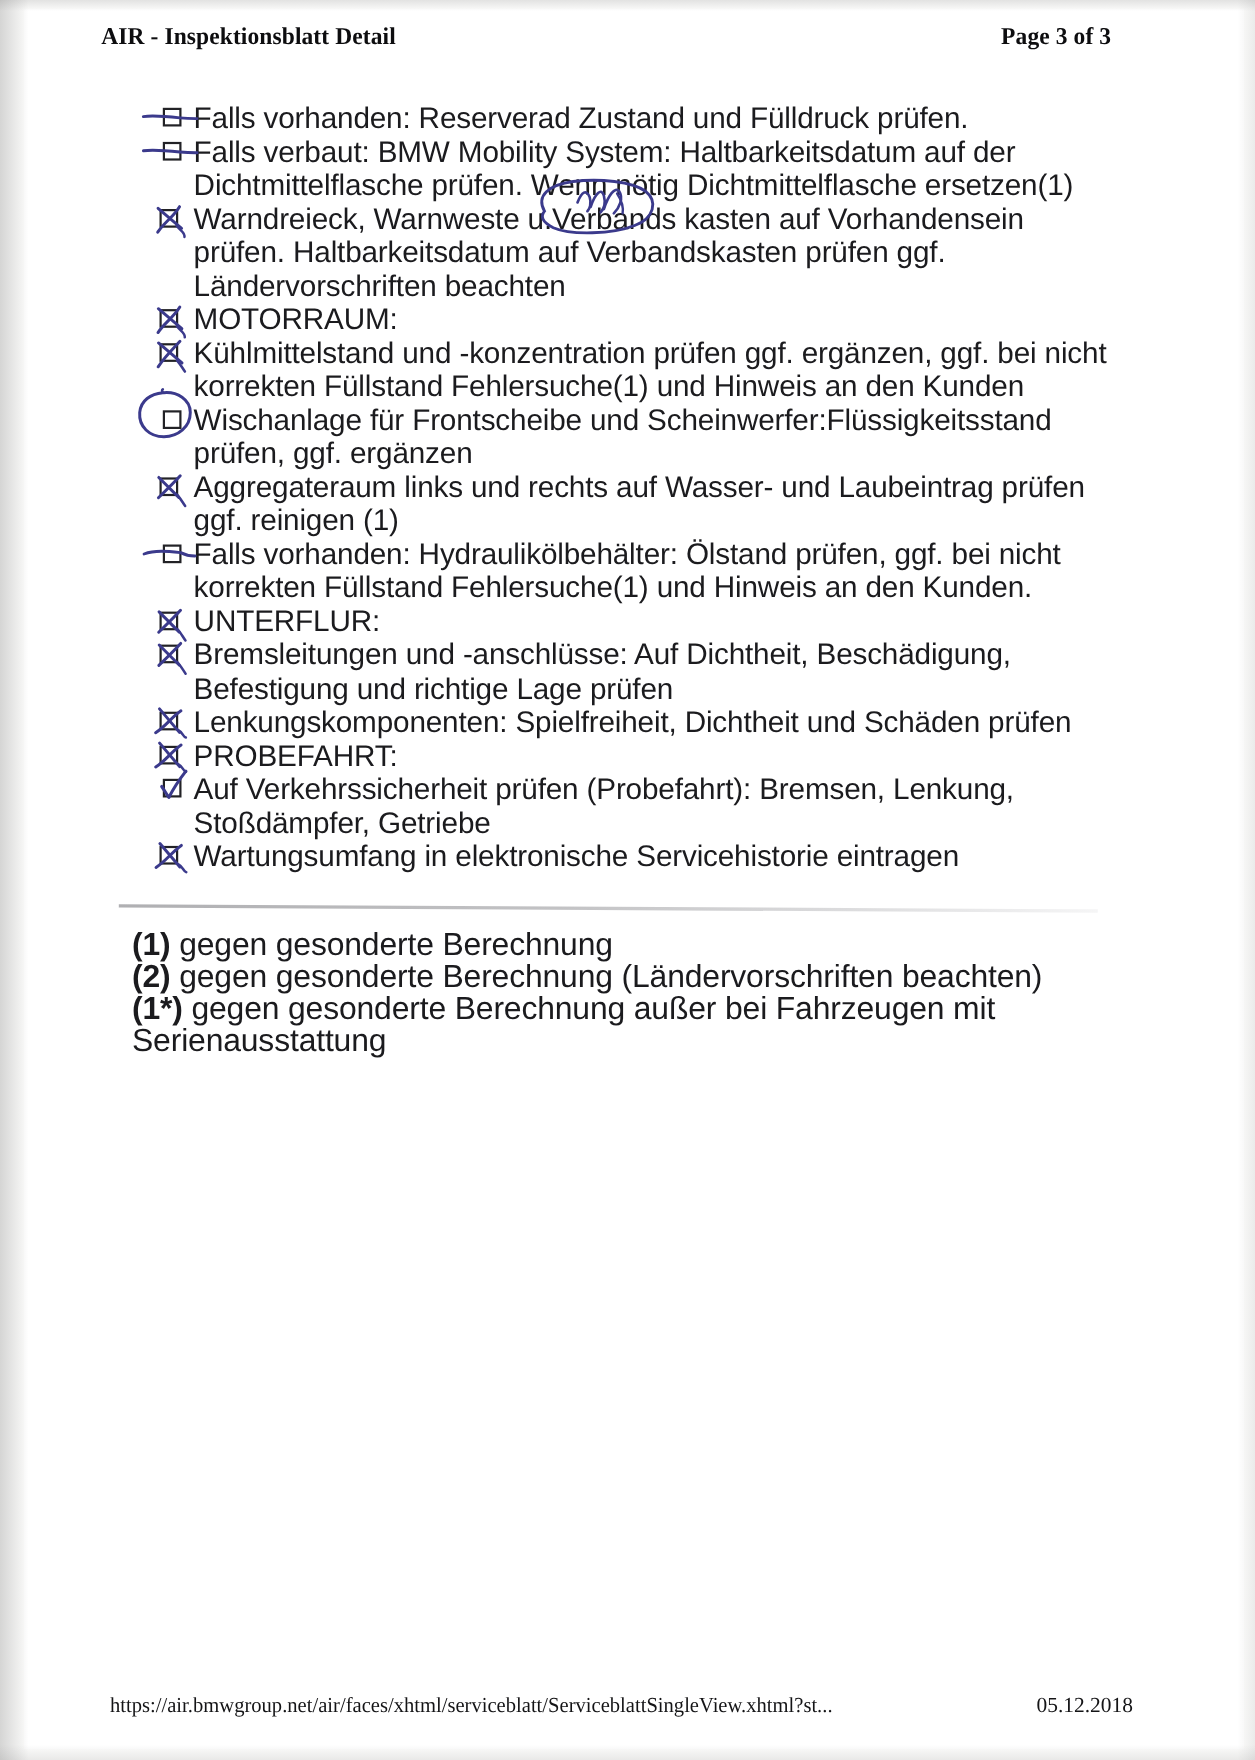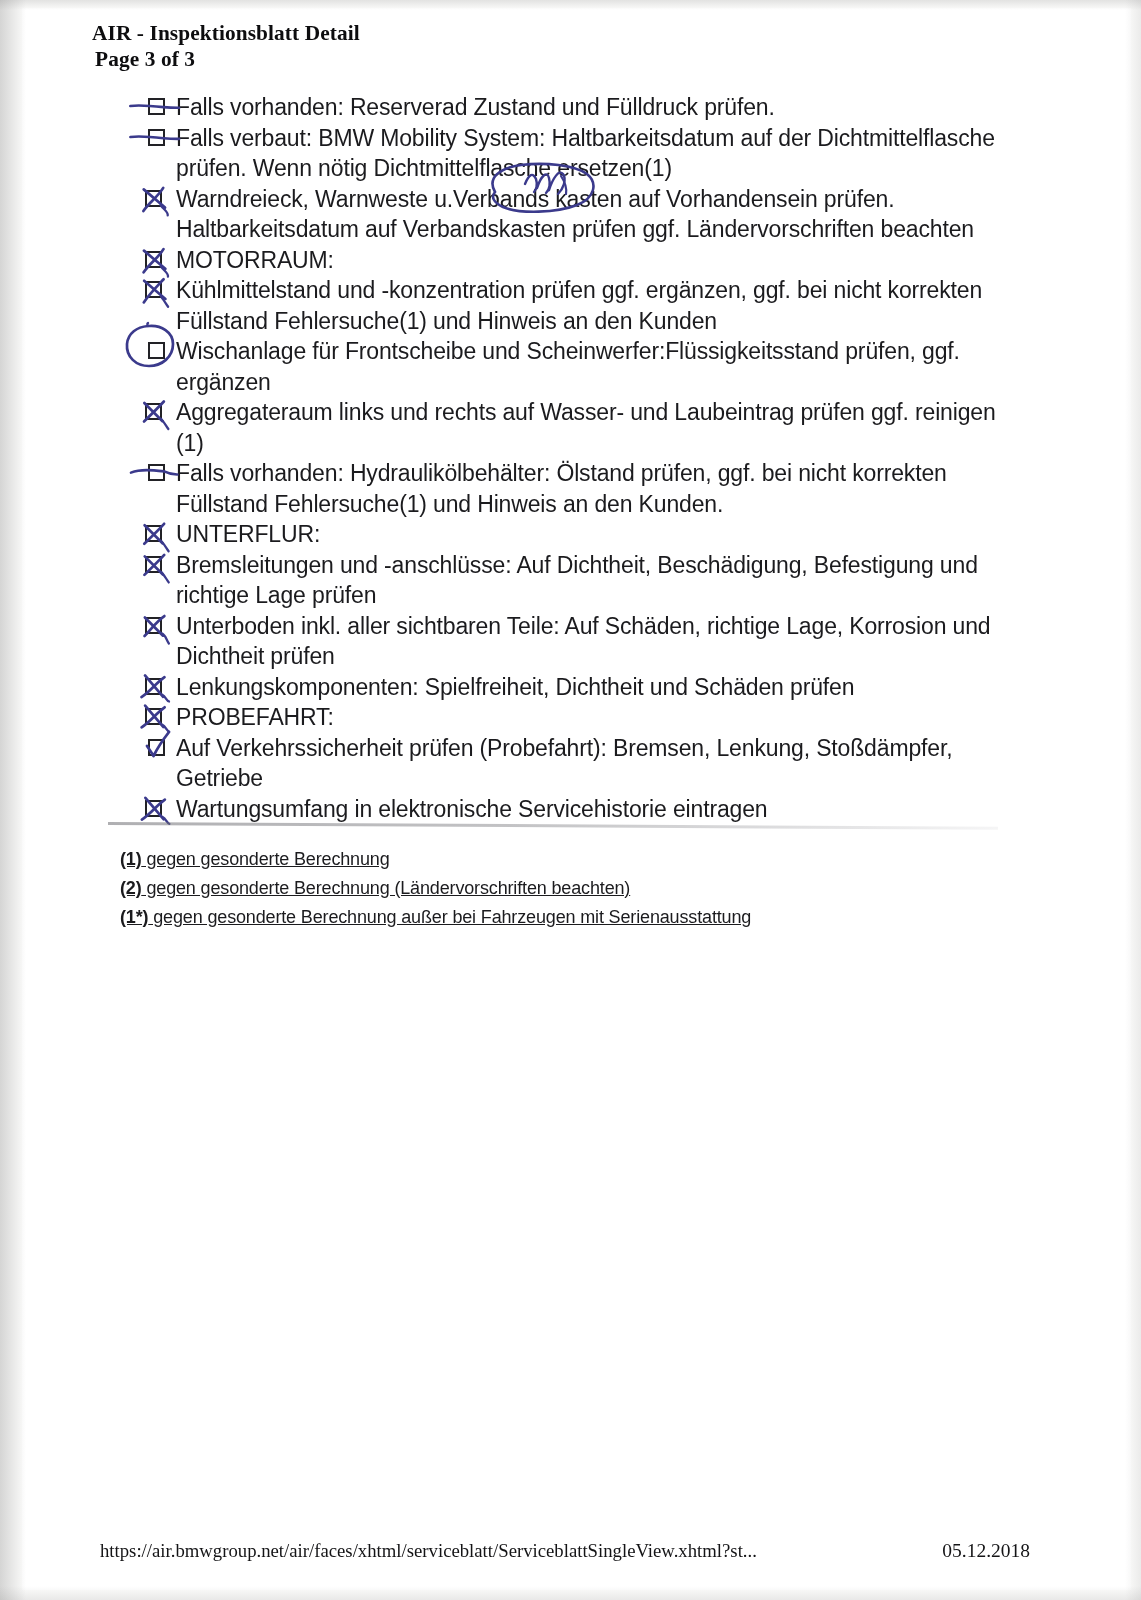--- a/index.html
+++ b/index.html
@@ -50,37 +50,36 @@
     top: 20px;
     width: 918px;
     display: flex;
     justify-content: space-between;
     align-items: baseline;
     font-family: "Liberation Serif", serif;
     font-size: 22px;
     font-weight: 700;
     letter-spacing: 0.1px;
     color: #0d0d0f;
-    flex-direction: column;
   }
   .header-title { transform: scaleX(0.97); transform-origin: left center; }
   .header-page  { transform: scaleX(0.97); transform-origin: right center; }
 
   
   .checklist {
     position: absolute;
     left: 140px;
     top: 92px;
     width: 880px;
   }
   .row {
     position: relative;
     display: block;
     padding-left: 36px;
-    font-size: 23px;
+    font-size: 27px;
     line-height: 30.5px;
     color: #1b1b1e;
     letter-spacing: -0.15px;
     margin-bottom: 0px;
   }
   .row .text { display: block; }
 
   
   .box {
     position: absolute;
@@ -143,25 +142,24 @@
     transform: rotate(0.30deg);
     transform-origin: left center;
   }
 
   
   .footnotes {
     position: absolute;
     left: 120px;
     top: 845px;
     width: 860px;
-    font-size: 18px;
+    font-size: 29px;
     line-height: 29px;
     color: #1b1b1e;
     letter-spacing: -0.15px;
-    text-decoration: underline;
   }
   .footnotes .fn { display: block; }
   .footnotes .fn b { font-weight: 700; }
 
   
   .footer {
     position: absolute;
     left: 100px;
     top: 1540px;
     width: 930px;
@@ -288,31 +286,20 @@
       <div class="row">
         <span class="box"></span>
         <span class="mark" style="left: -3px; top: -2px;">
           <svg width="34" height="34" viewBox="0 0 34 34" fill="none">
             <path d="M7.734842249657064 8.411069958847737 L25.887297668038407 26.56352537722908" stroke="#3b3a8c" stroke-width="2.7" stroke-linecap="round"></path>
             <path d="M27.239753086419753 6.915980795610425 C21.592208504801096 13.06843621399177, 13.744663923182442 20.734842249657063, 7.411069958847737 26.887297668038407" stroke="#3b3a8c" stroke-width="2.7" stroke-linecap="round" fill="none"></path>
             <path d="M24.56352537722908 24.239753086419753 C28.915980795610427 29.592208504801096, 29.06843621399177 30.744663923182443, 31.734842249657063 34.41106995884773" stroke="#3b3a8c" stroke-width="2.3" stroke-linecap="round" fill="none"></path>
           </svg>
         </span>
         <span class="text">Bremsleitungen und -anschlüsse: Auf Dichtheit, Beschädigung, Befestigung und richtige Lage prüfen</span>
-      </div>
-      <div class="row">
-        <span class="box"></span>
-        <span class="mark" style="left: -3px; top: -2px;">
-          <svg width="34" height="34" viewBox="0 0 34 34" fill="none">
-            <path d="M7.862427983539095 8.538655692729767 L26.01488340192044 26.691111111111113" stroke="#3b3a8c" stroke-width="2.7" stroke-linecap="round"></path>
-            <path d="M27.367338820301782 7.043566529492455 C18.519794238683126 13.196021947873799, 13.872249657064472 20.862427983539096, 7.538655692729767 27.01488340192044" stroke="#3b3a8c" stroke-width="2.7" stroke-linecap="round" fill="none"></path>
-            <path d="M24.691111111111113 24.367338820301782 C29.043566529492455 26.519794238683126, 29.1960219478738 30.872249657064472, 31.862427983539096 34.53865569272977" stroke="#3b3a8c" stroke-width="2.3" stroke-linecap="round" fill="none"></path>
-          </svg>
-        </span>
-        <span class="text">Unterboden inkl. aller sichtbaren Teile: Auf Schäden, richtige Lage, Korrosion und Dichtheit prüfen</span>
       </div>
       <div class="row">
         <span class="box"></span>
         <span class="mark" style="left: -3px; top: -2px;">
           <svg width="34" height="34" viewBox="0 0 34 34" fill="none">
             <path d="M7.9900137174211245 5.466241426611797 L26.142469135802468 26.81869684499314" stroke="#3b3a8c" stroke-width="2.7" stroke-linecap="round"></path>
             <path d="M27.494924554183815 7.171152263374486 C18.647379972565158 13.32360768175583, 13.999835390946503 20.990013717421125, 4.466241426611797 27.142469135802468" stroke="#3b3a8c" stroke-width="2.7" stroke-linecap="round" fill="none"></path>
             <path d="M24.81869684499314 24.494924554183815 C29.171152263374484 26.647379972565158, 29.32360768175583 30.9998353909465, 31.990013717421125 31.4662414266118" stroke="#3b3a8c" stroke-width="2.3" stroke-linecap="round" fill="none"></path>
           </svg>
         </span>

